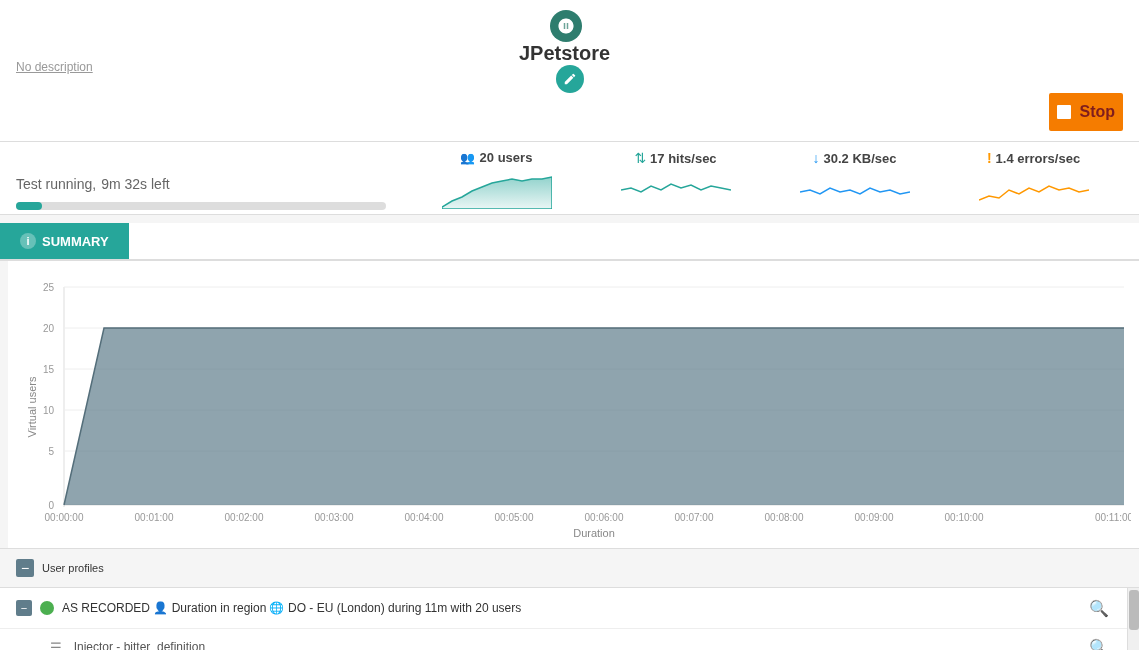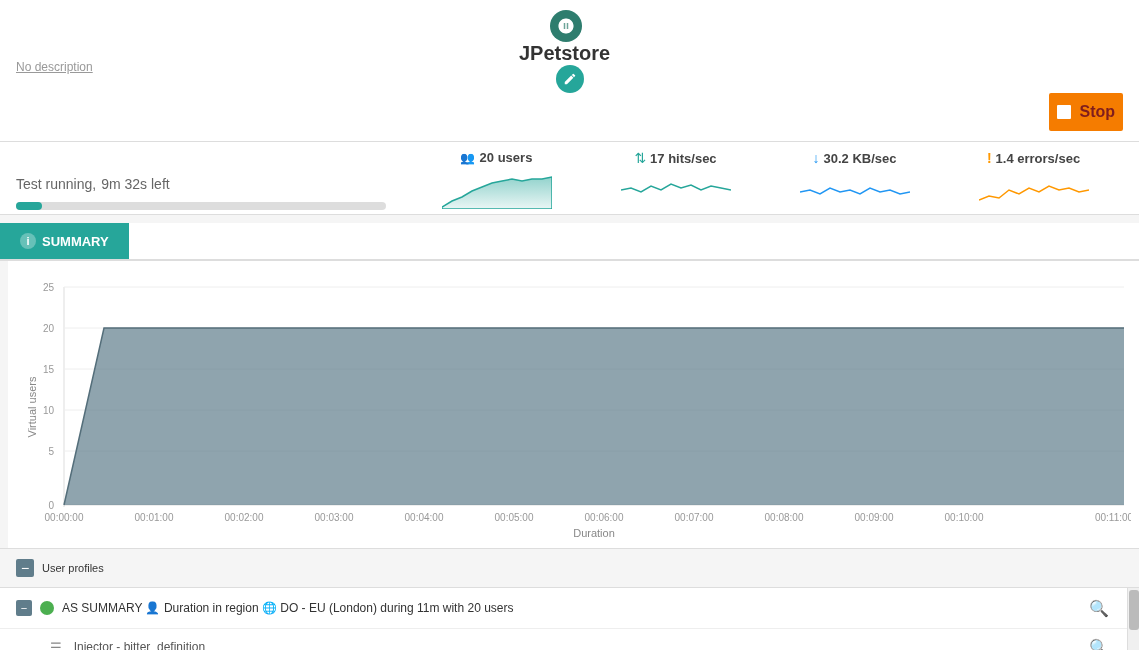--- a/index.html
+++ b/index.html
@@ -329,21 +329,21 @@
   <div class="profiles-header">
     <button class="collapse-btn">−</button>
     <span class="profiles-header-label">User profiles</span>
   </div>
   <div style="display:flex; position:relative;">
     <div style="flex:1;">
       <div class="profile-row">
         <button class="collapse-btn2">−</button>
         <div class="profile-dot"></div>
         <span class="profile-text">
-          <span>AS SUMMARY</span>
+          <span>AS RECORDED</span>
           <span> 👤 </span>
           <span>Duration in region</span>
           <span> 🌐 </span>
           <span>DO - EU (London)</span>
           <span>during 11m</span>
           <span>with 20 users</span>
         </span>
         <button class="search-icon-btn">🔍</button>
       </div>
       <div class="injector-row">

